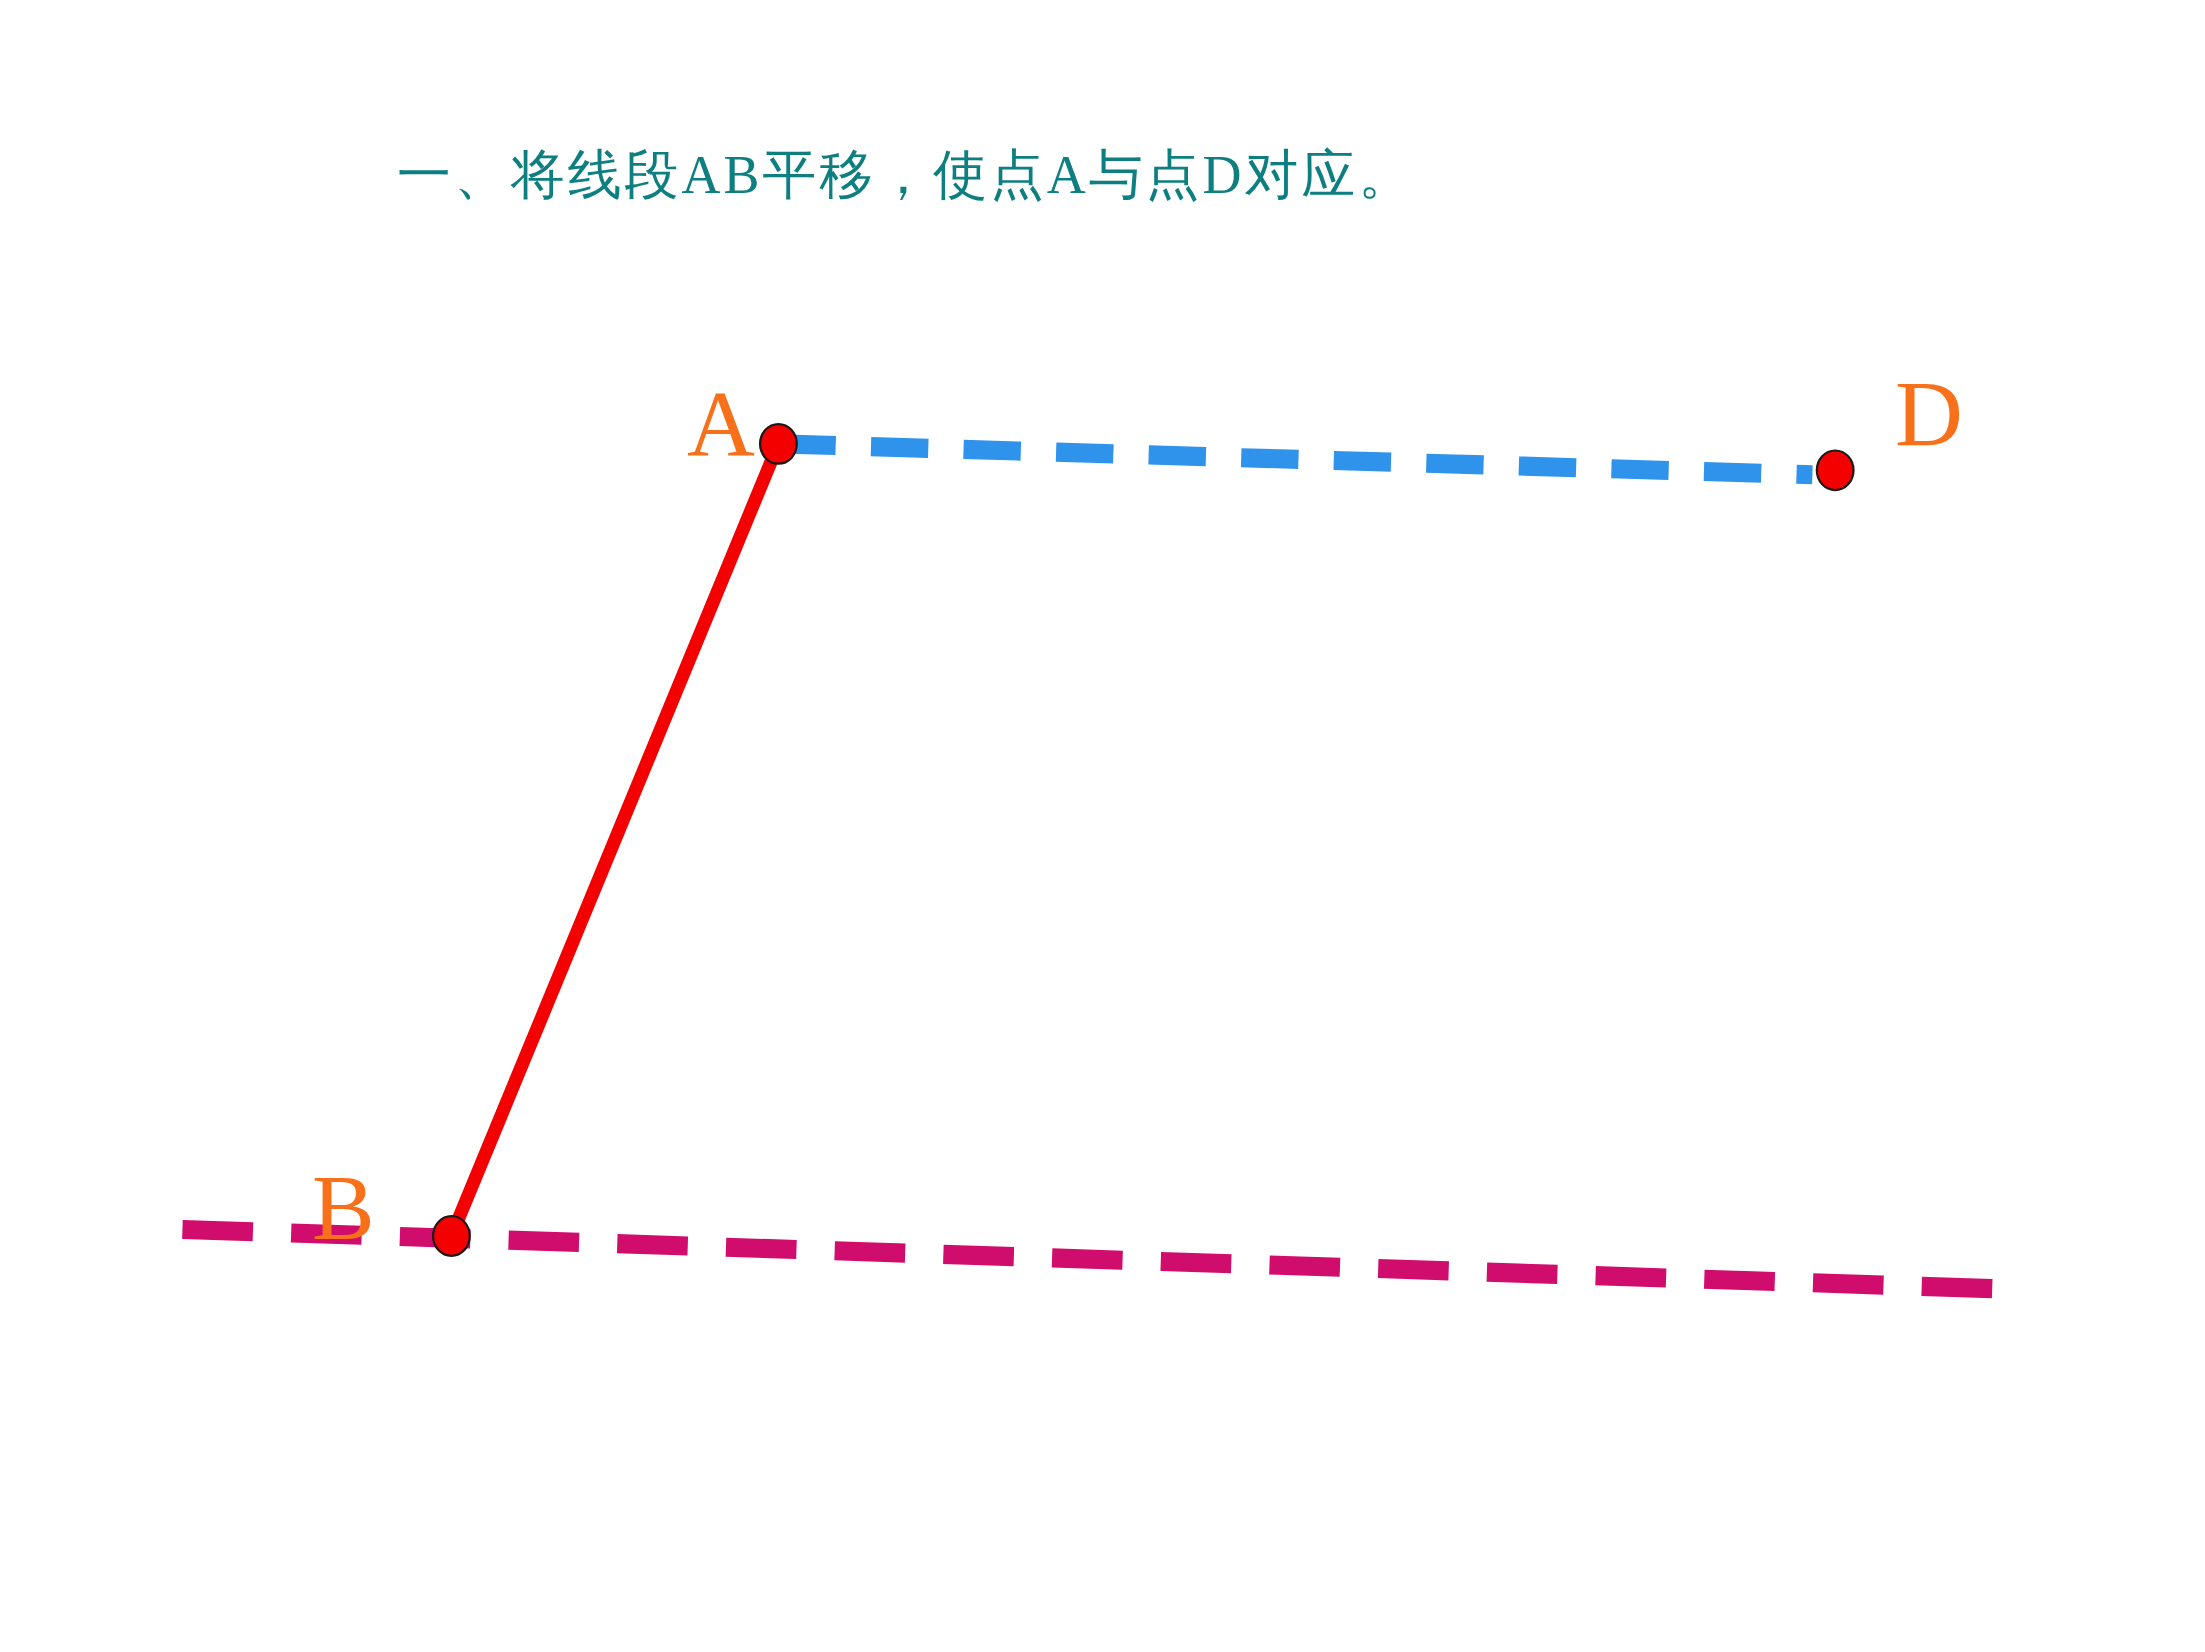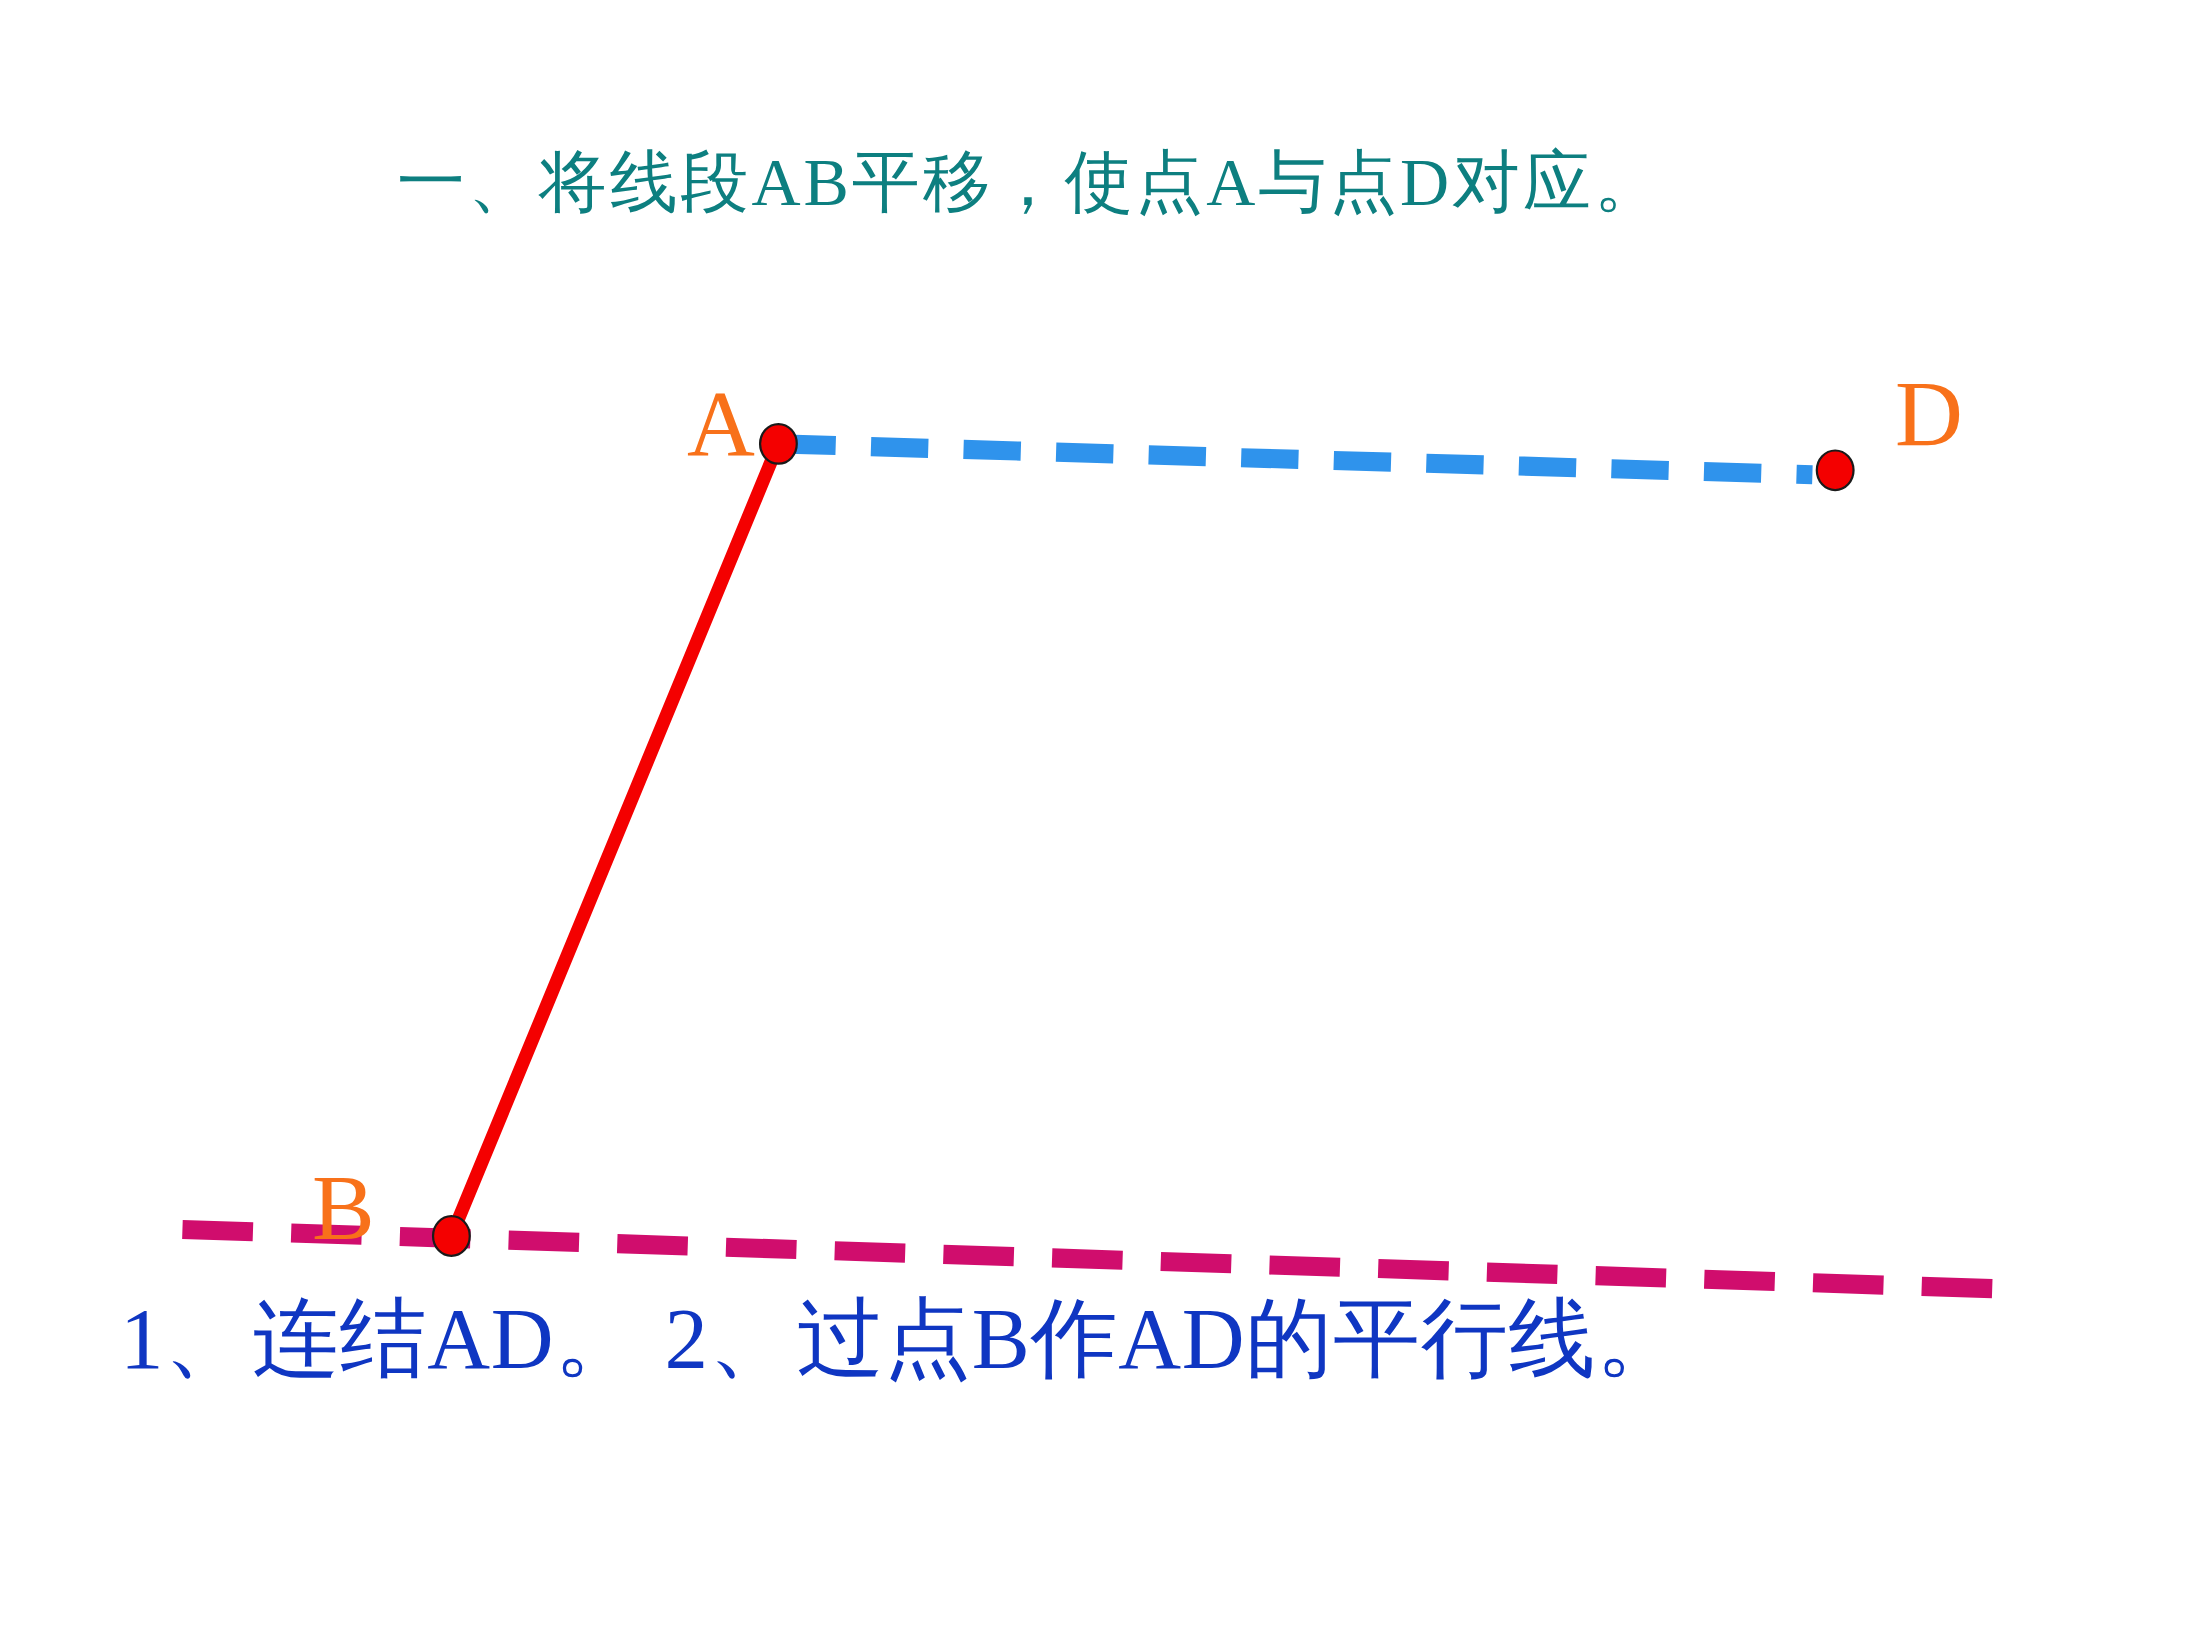--- a/index.html
+++ b/index.html
@@ -23,21 +23,21 @@
     height: 1652px;
   }
   .txt {
     position: absolute;
     white-space: nowrap;
     line-height: 1;
   }
   #title-text {
     left: 397px;
     top: 148px;
-    font-size: 68px;
+    font-size: 54px;
     letter-spacing: 2.9px;
     color: #0d7f80;
     font-family: "Liberation Serif", "DejaVu Serif", serif;
   }
   #steps-text {
     left: 120px;
     top: 1295px;
     font-size: 87px;
     letter-spacing: 0.7px;
     color: #0f36c2;
@@ -70,16 +70,15 @@
   </svg>
 
   <div class="txt" id="title-text">一、将线段AB平移，使点A与点D对应。</div>
 
   <div class="pt-label" id="label-A">A</div>
 
   <div class="pt-label" id="label-B">B</div>
 
   <div class="pt-label" id="label-D">D</div>
 
-  <div class="txt" id="steps-text">1、连结AD。  2、过点B作AD的平行线。</div>
 
 </div>
 
 
 </body></html>

